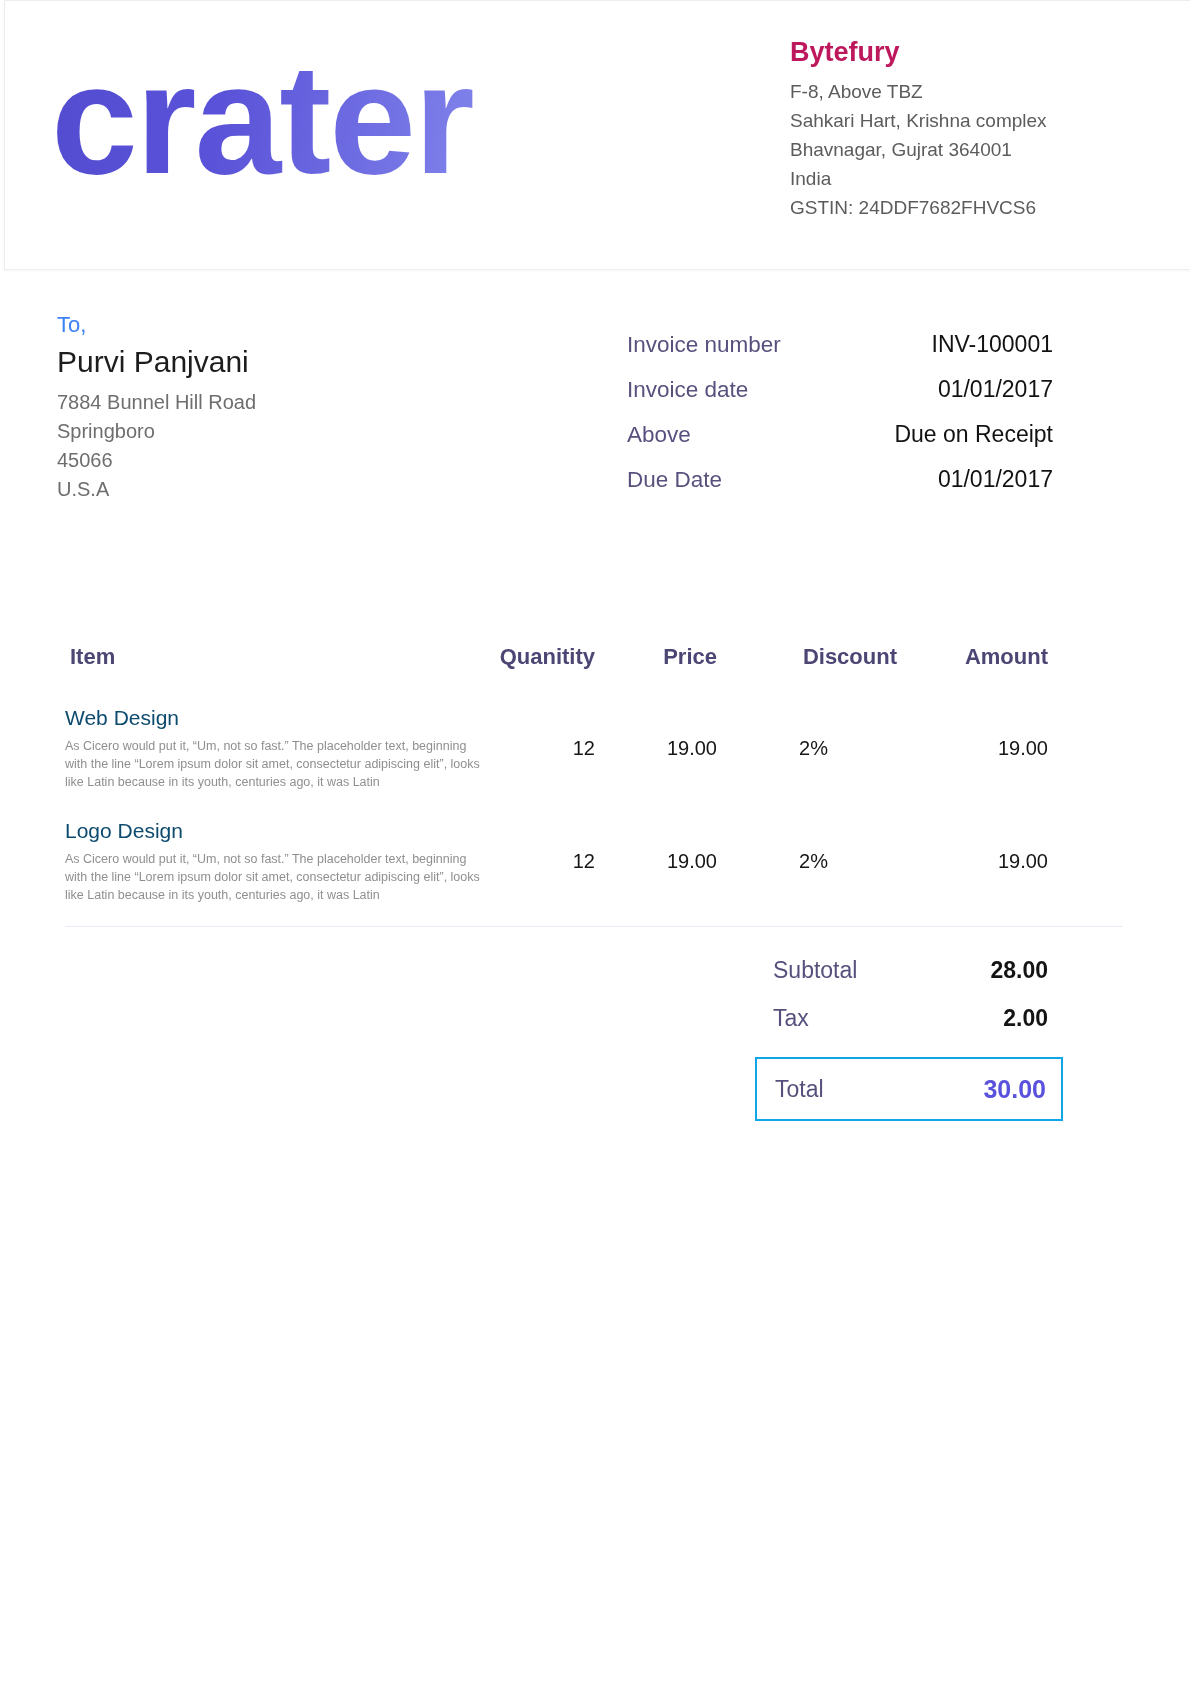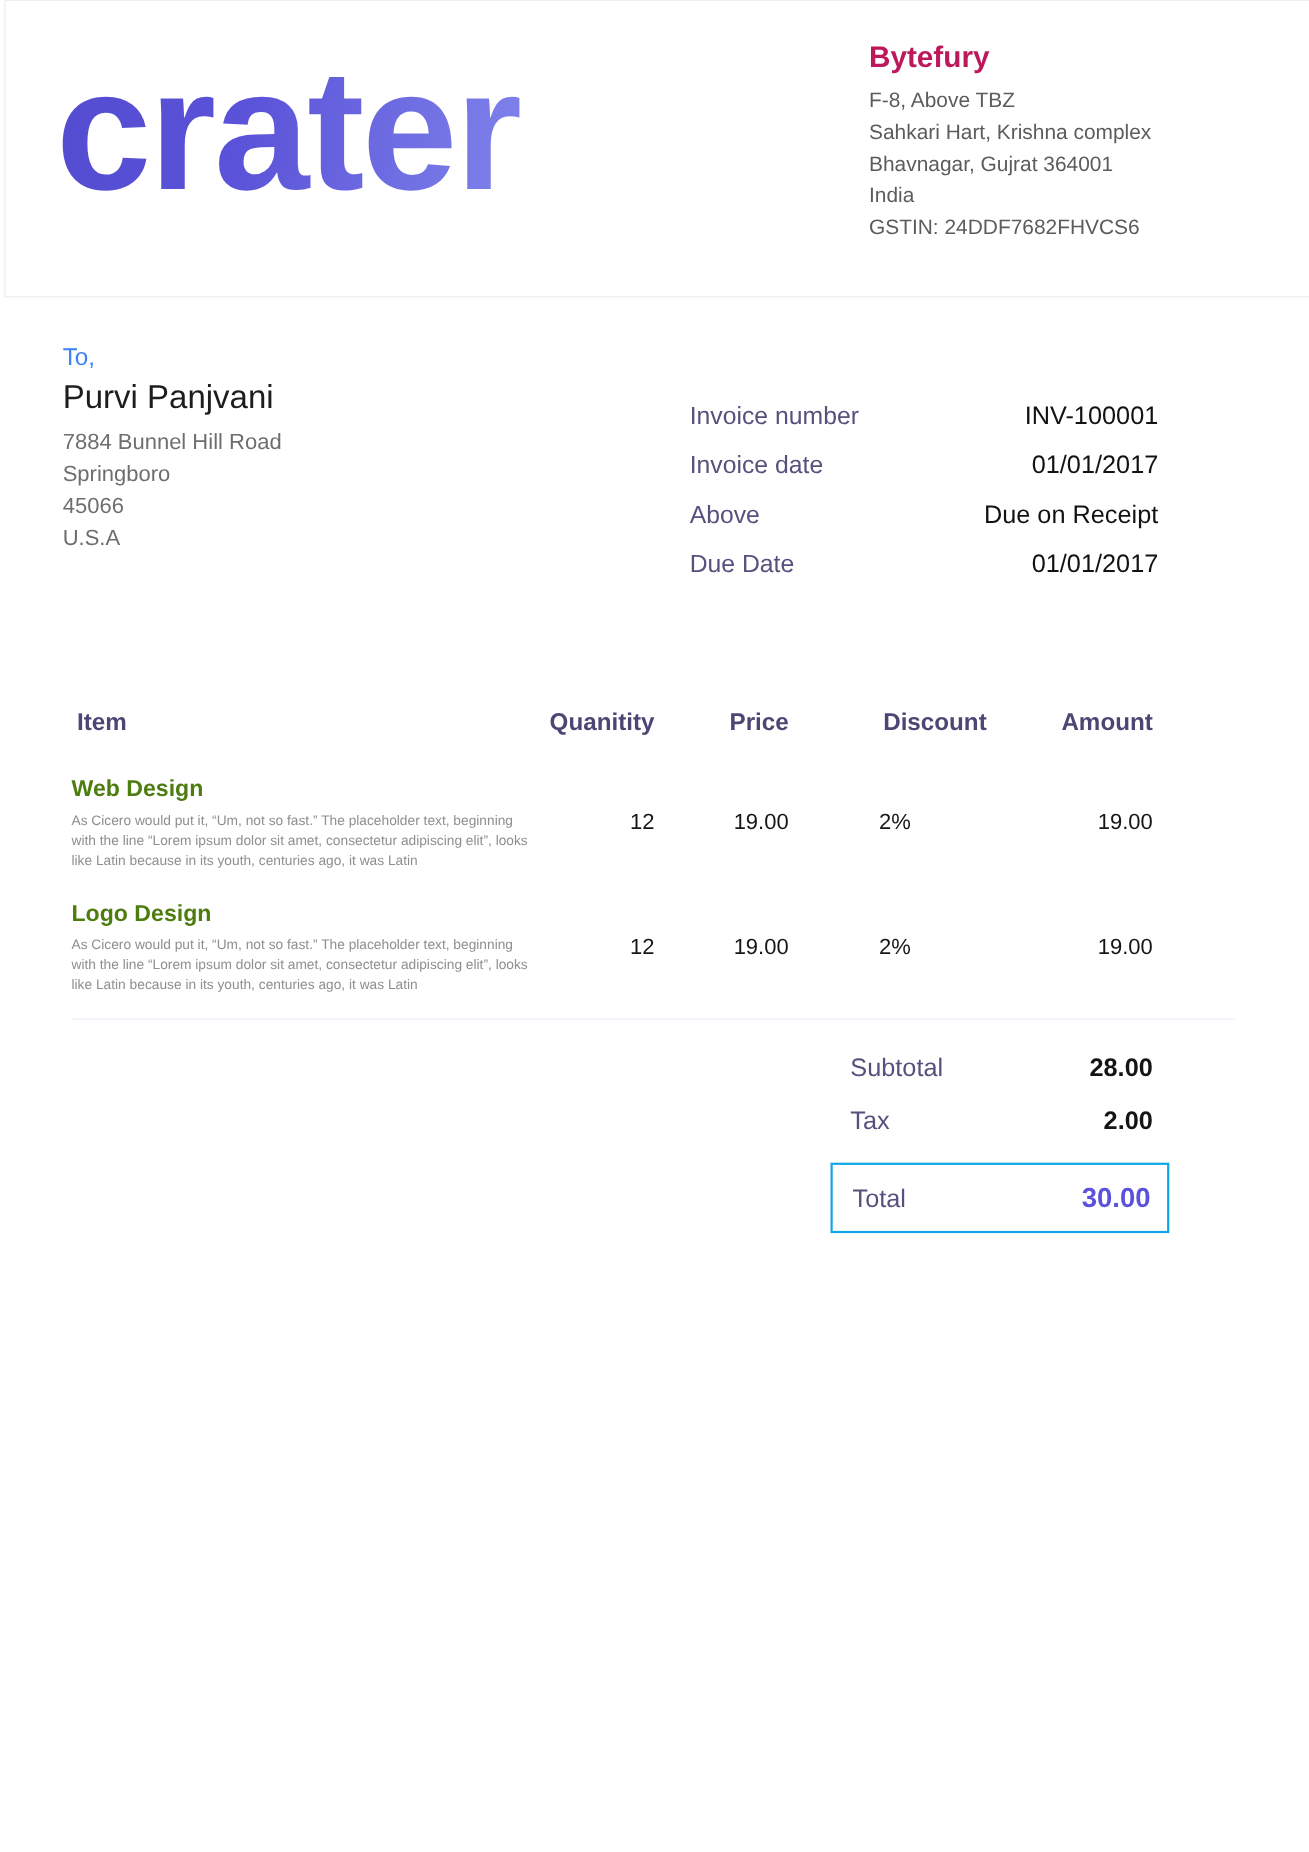--- a/index.html
+++ b/index.html
@@ -26,37 +26,37 @@
   .company { position:absolute; left:785px; top:36px; width:390px; }
   .company-name { font-size:27px; font-weight:bold; color:#be185d; margin-bottom:9px; }
   .company-line { font-size:19px; line-height:29px; color:#5c5c5c; }
 
   
   .bill-to { position:absolute; left:57px; top:312px; }
   .bill-to-label { font-size:22px; color:#3b82f6; }
   .bill-to-name { font-size:30px; color:#1d1d1d; font-weight:500; margin:7px 0 9px 0; }
   .bill-to-line { font-size:20px; line-height:29px; color:#6e6e6e; }
 
-  .meta { position:absolute; left:627px; top:330px; width:426px;margin-top:33px; }
+  .meta { position:absolute; left:627px; top:330px; width:426px; }
   .meta-row { display:flex; justify-content:space-between; align-items:baseline; line-height:28px; margin-bottom:16px; }
   .meta-label { font-size:22.5px; color:#56517d; }
   .meta-value { font-size:23px; color:#121212; font-weight:500; }
 
   
   .items { position:absolute; left:65px; top:644px; width:983px; border-collapse:collapse; table-layout:fixed; }
   .col-item{width:425px;} .col-qty{width:105px;} .col-price{width:122px;} .col-disc{width:180px;} .col-amt{width:151px;}
   .items th {
     font-size:22px; font-weight:bold; color:#4b4673; text-align:right;
     padding:0 0 36px 0; vertical-align:top;
   }
   .items th.h-item { text-align:left; padding-left:5px; }
   .items td { vertical-align:middle; padding:0 0 28px 0; }
   .items td.c-num { font-size:20px; color:#161616; text-align:right; }
   .items td.c-disc { padding-right:69px; }
-  .item-name { font-size:21px; color:#4d7c0f; font-weight:700; margin-bottom:7px; }
+  .item-name { font-size:21px; color:#0c4a6e; font-weight:400; margin-bottom:7px; }
   .item-desc { font-size:12.5px; line-height:18px; color:#8f8f8f; width:420px; }
   .item-cell { padding-left:5px; }
 
   
   .divider { position:absolute; left:65px; top:926px; width:1058px; height:0; border-top:1.5px solid #e8edf7; }
   .totals { position:absolute; left:755px; top:946px; width:308px; }
   .totals-row { display:flex; justify-content:space-between; align-items:center; height:48px; padding:0 15px 0 18px; }
   .totals-label { font-size:23px; color:#55517c; }
   .totals-value { font-size:23px; color:#141414; font-weight:600; }
   .total-box {

